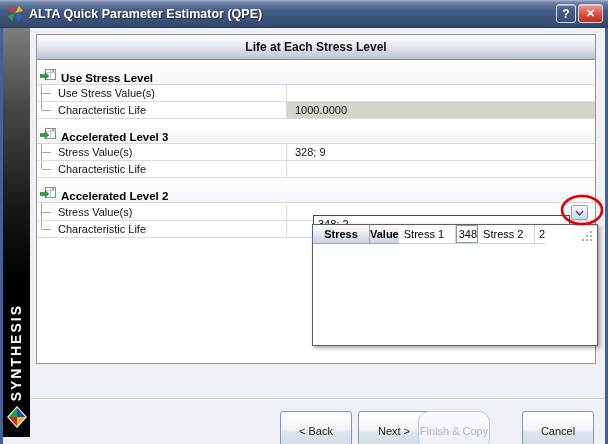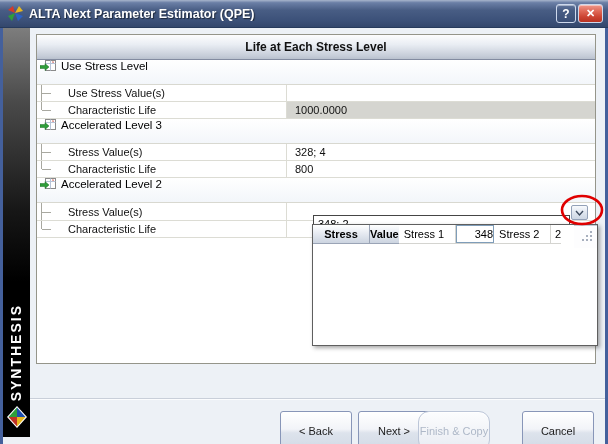--- a/index.html
+++ b/index.html
@@ -37,35 +37,35 @@
 
   
   .content { position:absolute; left:30px; top:28px; right:3px; bottom:7px; background:#edf1f6; }
 
   .panel { position:absolute; left:6px; top:6px; width:560px; height:330px; background:#fff;
     border:1px solid #95958a; display:flex; flex-direction:column; z-index:1; }
   .panel-header { height:25px; flex:0 0 25px; border-bottom:1px solid #828ba0;
     background:linear-gradient(180deg,#fdfdfe 0%,#e9edf3 40%,#c5ccd8 88%,#b9c1ce 100%);
     font-weight:bold; font-size:12px; color:#111; display:flex; align-items:center; justify-content:center; }
 
-  .sec-h { height:25px; flex:0 0 25px; border-bottom:1px solid #d8d8d0; display:flex; align-items:flex-start;
-    padding-left:3px; font-weight:normal; font-size:11.5px; color:#000;
+  .sec-h { height:25px; flex:0 0 25px; border-bottom:1px solid #d8d8d0; display:flex; align-items:flex-end;
+    padding-left:3px; font-weight:bold; font-size:11.5px; color:#000;
     background:linear-gradient(180deg,#ffffff 0%,#f3f6fa 100%); }
   .sec-h .sec-icon { margin-right:5px; }
 
   .row { height:17px; flex:0 0 17px; border-bottom:1px solid #dcdcd4; display:flex; font-size:11px; color:#111; background:#fff; }
   .row.editing { height:18px; flex:0 0 18px; position:relative; }
   .row .cell-label { width:250px; flex:0 0 250px; border-right:1px solid #dcdcd4; display:flex; align-items:center; }
   .row .cell-value { flex:1; display:flex; align-items:center; padding-left:8px; }
   .row .cell-value.ro { background:#d5d5d0; }
   .tree { width:13px; flex:0 0 13px; height:100%; position:relative; margin-left:4px; }
   .tree::before { content:""; position:absolute; left:0; top:0; bottom:0; border-left:1px solid #a8a8a0; }
   .tree.last::before { bottom:50%; }
   .tree::after { content:""; position:absolute; left:1px; top:50%; width:9px; border-top:1px solid #a8a8a0; }
-  .lbl-txt { margin-left:14px; }
+  .lbl-txt { margin-left:4px; }
   .filler { flex:1; background:#fff; }
 
   
   .edit-input { position:absolute; left:276px; top:12px; width:257px; height:18px; border:1px solid #454545;
     font-family:"Liberation Sans",sans-serif; font-size:11px; padding:0 0 0 4px; background:#fff; color:#000; outline:none; }
   .drop-btn { position:absolute; left:534px; top:2px; width:17px; height:15px; border:1px solid #93a1b8; border-radius:2px;
     background:linear-gradient(180deg,#f8fafd 0%,#e2e8f1 45%,#cdd6e3 100%);
     display:flex; align-items:center; justify-content:center; cursor:default; }
 
   
@@ -75,21 +75,21 @@
   .popup { position:absolute; left:282px; top:196px; width:286px; height:122px; background:#fff;
     border:1px solid #5f5f5f; z-index:5; box-shadow:2px 2px 4px rgba(60,60,60,.45);
     display:flex; flex-direction:row; font-size:11px; }
   .pop-head { height:19px; flex:0 0 19px; display:flex; border-bottom:1px solid #9aa4b6;
     background:linear-gradient(180deg,#ffffff 0%,#e7ebf2 45%,#ccd4e0 100%); font-weight:bold; }
   .pop-head .c1 { width:57px; flex:0 0 57px; border-right:1px solid #9aa4b6; display:flex; align-items:center; justify-content:center; }
   .pop-head .c2 { flex:1; display:flex; align-items:center; justify-content:center; }
   .pop-row { height:19px; flex:0 0 19px; display:flex; border-bottom:1px solid #d4d4d0; }
   .pop-row .c1 { width:57px; flex:0 0 57px; border-right:1px solid #d4d4d0; display:flex; align-items:center; padding-left:5px; }
   .pop-row .c2 { flex:1; display:flex; align-items:center; padding-left:4px; }
-  .pop-row .c2.inedit { border:1px solid #7f9db9; margin:0; padding-left:18px; }
+  .pop-row .c2.inedit { border:1px solid #7f9db9; margin:0; padding-left:2px; }
   .pop-fill { flex:1; background:#fff; }
   .pop-foot { height:23px; flex:0 0 23px; border-top:1px solid #c6ccd6; position:relative; background:#fdfdfe; }
   .grip { position:absolute; right:3px; bottom:3px; }
 
   
   .btnbar { position:absolute; left:0; right:0; top:370px; bottom:0; border-top:1px solid #c9cfd9;
     box-shadow:inset 0 1px 0 #fbfcfe; background:#edf1f6; }
   .wiz-btn { position:absolute; top:12px; width:72px; height:40px; border:1px solid #8896b8; border-radius:3px;
     font-family:"Liberation Sans",sans-serif; font-size:11px; color:#1c1c1c; cursor:default;
     background:linear-gradient(180deg,#ffffff 0%,#f2f4f8 45%,#dde3ec 55%,#d2dae6 100%);
@@ -108,21 +108,21 @@
 
   <div class="titlebar">
     <span class="app-icon">
       <svg width="17" height="17" viewBox="0 0 17 17">
         <polygon points="8,8 1,5 6,1" fill="#d43a2a"></polygon>
         <polygon points="8,8 12,1 16,6" fill="#e8b81e"></polygon>
         <polygon points="8,8 16,11 11,16" fill="#2a62c8"></polygon>
         <polygon points="8,8 5,16 1,11" fill="#2f9e3a"></polygon>
       </svg>
     </span>
-    <span class="title-text">ALTA Next Parameter Estimator (QPE)</span>
+    <span class="title-text">ALTA Quick Parameter Estimator (QPE)</span>
     <div class="tb-btn tb-help">
       <span>?</span>
     </div>
     <div class="tb-btn tb-close">
       <span>✕</span>
     </div>
   </div>
 
   <div class="edge-left"></div>
   <div class="edge-right"></div>
@@ -182,28 +182,27 @@
             <polygon points="0,5.5 5,5.5 5,3.5 9,7 5,10.5 5,8.5 0,8.5" fill="#2f9e3a" stroke="#1d6e26" stroke-width="0.5"></polygon>
           </svg>
         </span>
         <span>Accelerated Level 3</span>
       </div>
       <div class="row">
         <div class="cell-label">
             <span class="tree"></span>
             <span class="lbl-txt">Stress Value(s)</span>
           </div>
-        <div class="cell-value">328; 4</div>
+        <div class="cell-value">328; 9</div>
       </div>
       <div class="row">
         <div class="cell-label">
             <span class="tree last"></span>
             <span class="lbl-txt">Characteristic Life</span>
           </div>
-        <div class="cell-value">800</div>
       </div>
 
       <div class="sec-h">
         <span class="sec-icon">
           <svg width="16" height="13" viewBox="0 0 16 13">
             <rect x="5.5" y="0.5" width="10" height="10" fill="#fff" stroke="#8a8a8a"></rect>
             <line x1="5.5" y1="3.5" x2="15.5" y2="3.5" stroke="#b8c4d8"></line>
             <line x1="10.5" y1="0.5" x2="10.5" y2="10.5" stroke="#b8c4d8"></line>
             <text x="12" y="3.4" font-size="3.6" fill="#c03224">a</text>
             <polygon points="0,5.5 5,5.5 5,3.5 9,7 5,10.5 5,8.5 0,8.5" fill="#2f9e3a" stroke="#1d6e26" stroke-width="0.5"></polygon>

